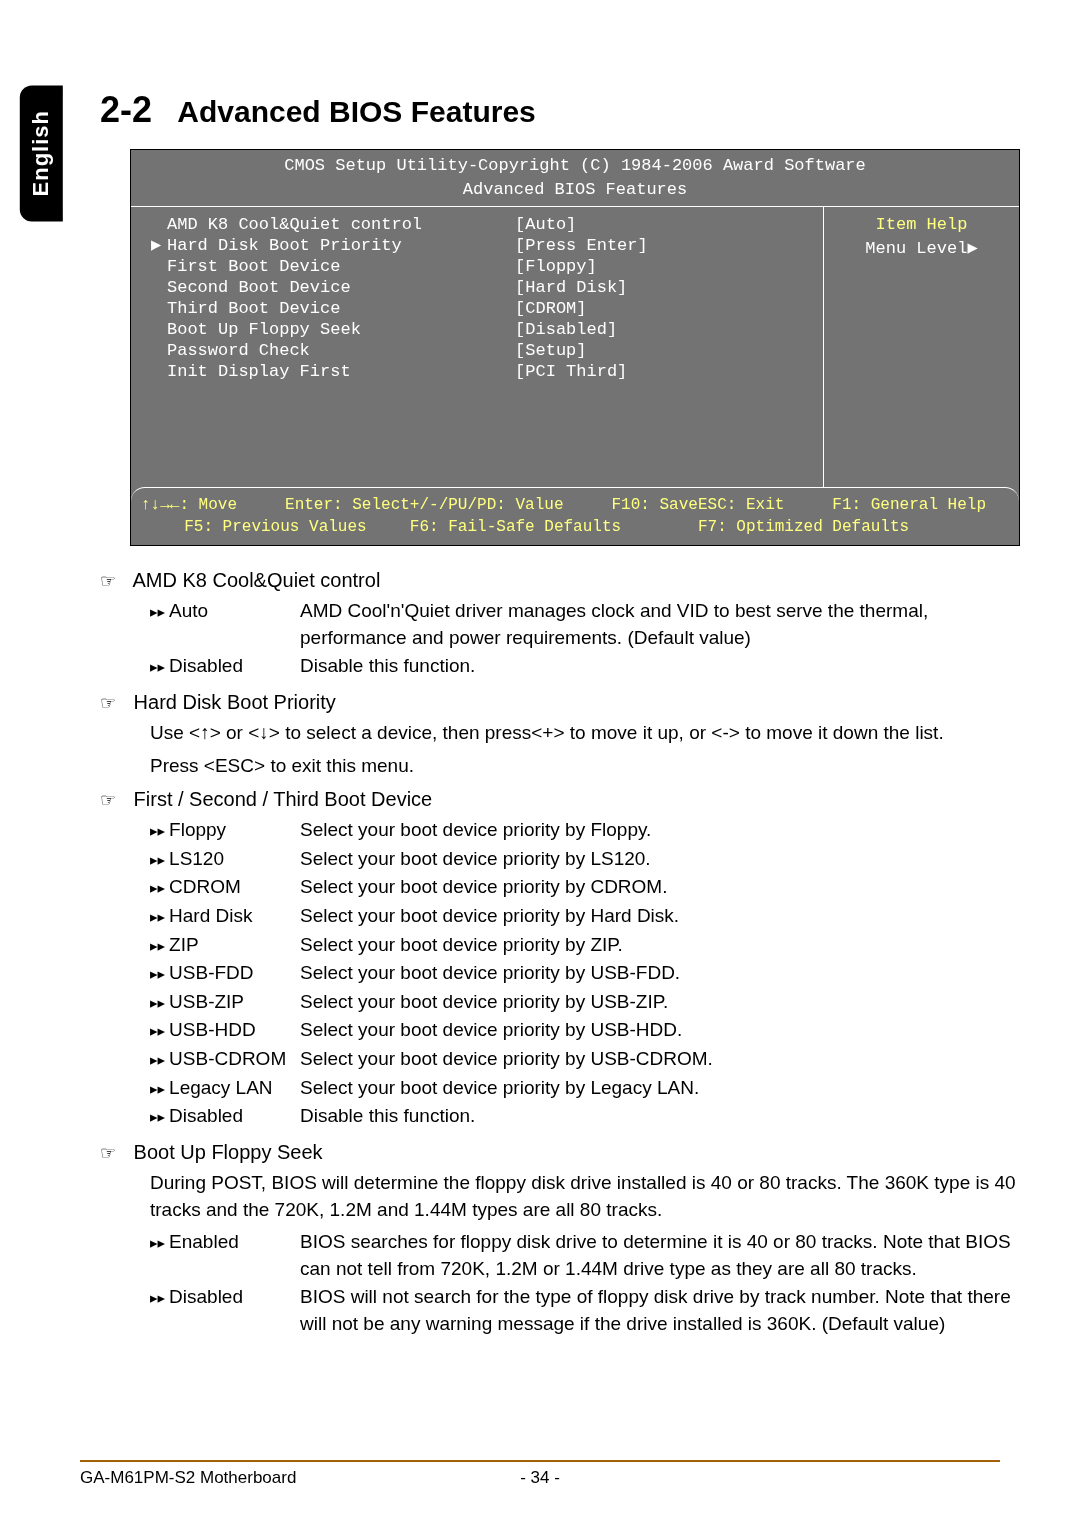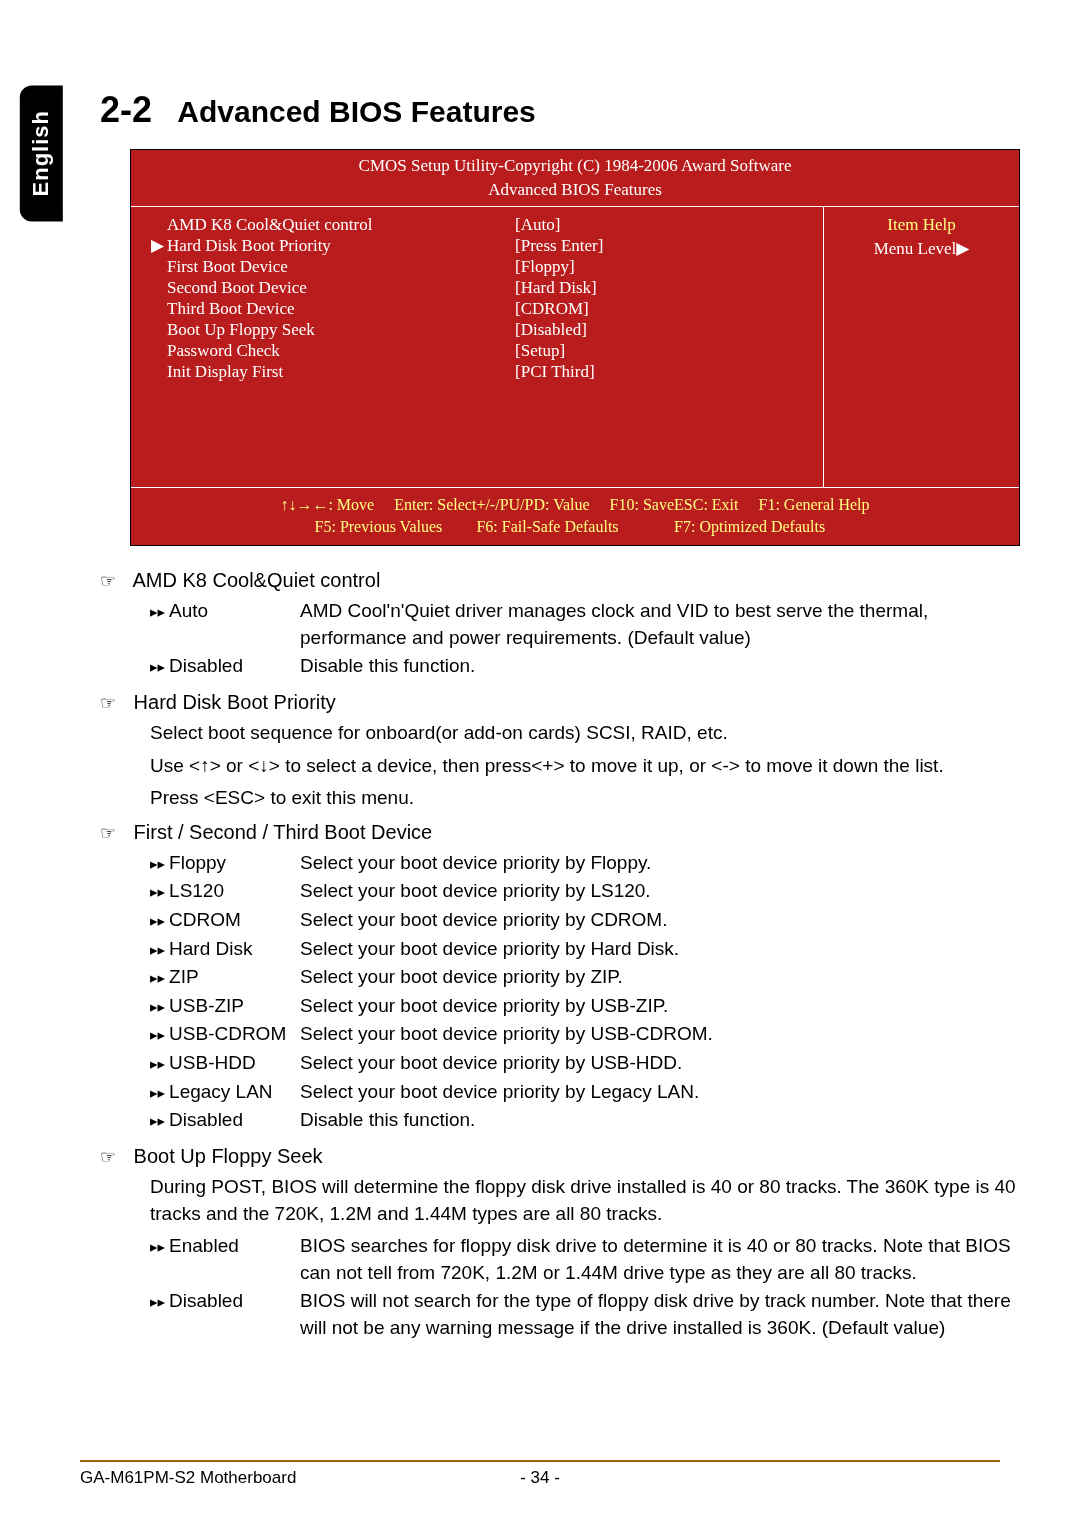--- a/index.html
+++ b/index.html
@@ -31,23 +31,23 @@
     position: absolute;
     left: 100px;
     top: 85px;
     width: 920px;
   }
   .section-num { font-size: 36px; font-weight: bold; display: inline; }
   .section-title { font-size: 30px; font-weight: bold; display: inline; margin-left: 20px; }
   .bios-box {
     margin-top: 14px;
     border: 1px solid #000;
-    background: #b91c1c;
+    background: #737373;
     color: #fff;
-    font-family: Liberation Serif, serif;
+    font-family: Liberation Mono, monospace;
     font-size: 17px;
     width: 890px;
     margin-left: 30px;
   }
   .bios-header {
     text-align: center;
     border-bottom: 1px solid #fff;
     padding: 4px 0;
   }
   .bios-body { display: flex; height: 280px; }
@@ -66,22 +66,23 @@
     padding: 6px 8px;
     color: #fff;
   }
   .item-help { text-align: center; color: #ffff80; }
   .menu-level { text-align: center; color: #fff; }
   .bios-footer {
     border-top: 1px solid #fff;
     padding: 6px 10px;
     color: #ffff80;
     display: flex;
-    justify-content: center;
+    justify-content: flex-start;
     font-size: 16px;
+    border-radius: 14px;
   }
   .bios-footer .col { white-space: nowrap; }
   .content { margin-top: 20px; }
   .pointer { font-size: 18px; display: inline-block; width: 28px; }
   .opt-h {
     font-weight: normal;
     font-size: 20px;
     margin-bottom: 4px;
   }
   .opt-body { margin-left: 50px; margin-bottom: 8px; }
@@ -188,21 +189,20 @@
       <div class="opt-row">
         <div class="opt-key"><span class="bullet">▸▸</span><span>Disabled</span></div>
         <div class="opt-desc">Disable this function.</div>
       </div>
     </div>
 
     <div class="opt-h">
       <span class="pointer">☞</span>
       <span>Hard Disk Boot Priority</span>
     </div>
-    <div class="opt-text">Select boot sequence for onboard(or add-on cards) SCSI, RAID, etc.</div>
     <div class="opt-text">Use &lt;↑&gt; or &lt;↓&gt; to select a device, then press&lt;+&gt; to move it up, or &lt;-&gt; to move it down the list.</div>
     <div class="opt-text">Press &lt;ESC&gt; to exit this menu.</div>
 
     <div class="opt-h">
       <span class="pointer">☞</span>
       <span>First / Second / Third Boot Device</span>
     </div>
     <div class="opt-body" id="bootdev-list">
         <div class="opt-row">
           <div class="opt-key"><span class="bullet">▸▸</span><span>Floppy</span></div>
@@ -218,30 +218,34 @@
         </div>
         <div class="opt-row">
           <div class="opt-key"><span class="bullet">▸▸</span><span>Hard Disk</span></div>
           <div class="opt-desc">Select your boot device priority by Hard Disk.</div>
         </div>
         <div class="opt-row">
           <div class="opt-key"><span class="bullet">▸▸</span><span>ZIP</span></div>
           <div class="opt-desc">Select your boot device priority by ZIP.</div>
         </div>
         <div class="opt-row">
+          <div class="opt-key"><span class="bullet">▸▸</span><span>USB-FDD</span></div>
+          <div class="opt-desc">Select your boot device priority by USB-FDD.</div>
+        </div>
+        <div class="opt-row">
           <div class="opt-key"><span class="bullet">▸▸</span><span>USB-ZIP</span></div>
           <div class="opt-desc">Select your boot device priority by USB-ZIP.</div>
         </div>
         <div class="opt-row">
+          <div class="opt-key"><span class="bullet">▸▸</span><span>USB-HDD</span></div>
+          <div class="opt-desc">Select your boot device priority by USB-HDD.</div>
+        </div>
+        <div class="opt-row">
           <div class="opt-key"><span class="bullet">▸▸</span><span>USB-CDROM</span></div>
           <div class="opt-desc">Select your boot device priority by USB-CDROM.</div>
-        </div>
-        <div class="opt-row">
-          <div class="opt-key"><span class="bullet">▸▸</span><span>USB-HDD</span></div>
-          <div class="opt-desc">Select your boot device priority by USB-HDD.</div>
         </div>
         <div class="opt-row">
           <div class="opt-key"><span class="bullet">▸▸</span><span>Legacy LAN</span></div>
           <div class="opt-desc">Select your boot device priority by Legacy LAN.</div>
         </div>
         <div class="opt-row">
           <div class="opt-key"><span class="bullet">▸▸</span><span>Disabled</span></div>
           <div class="opt-desc">Disable this function.</div>
         </div>
       </div>

